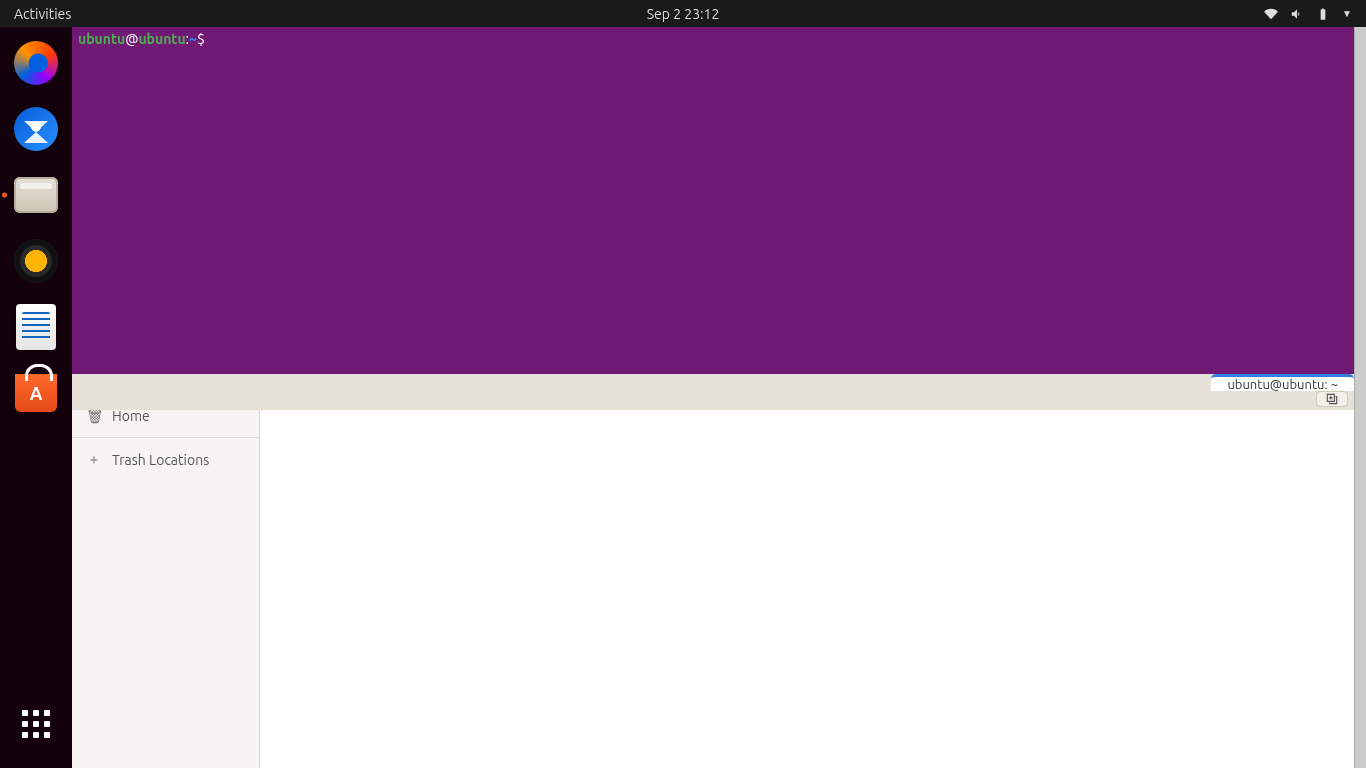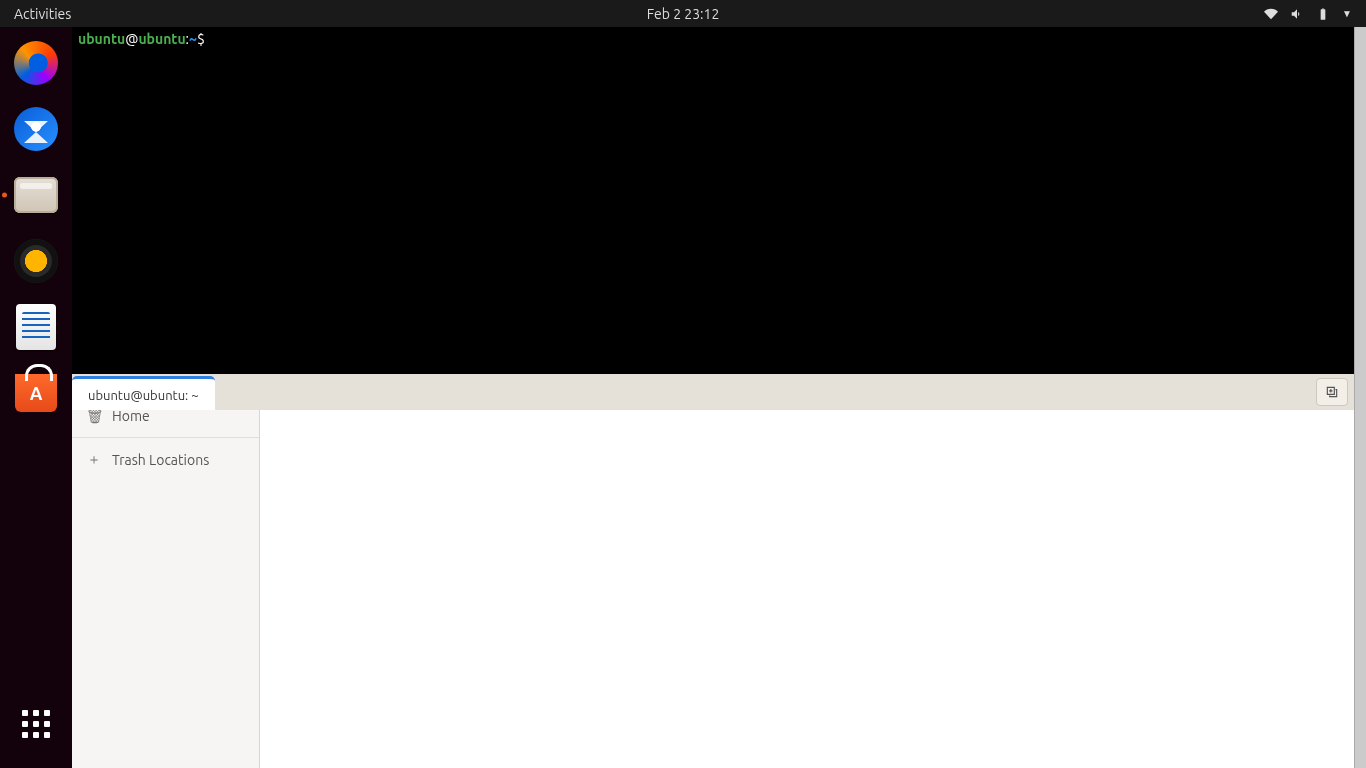--- a/index.html
+++ b/index.html
@@ -55,46 +55,46 @@
 .folder-ic::before { content:""; position:absolute; left:0; top:-6px; width:22px; height:10px; border-radius:3px 3px 0 0; background:#5b5249; }
 .folder-ic.selected { background:linear-gradient(#c6402a,#7a251b); }
 .folder-ic.selected::before { background:#c6402a; }
 .folder-ic .badge { position:absolute; inset:0; display:flex; align-items:center; justify-content:center; color:#bda; font-size:18px; }
 .folder-item.selected .lbl { background:#e95420; color:#fff; border-radius:3px; padding:1px 6px; }
 
 
 #dark-overlay { position:absolute; left:72px; right:12px; top:27px; height:347px; background:#0f0f0f; opacity:.92; pointer-events:none; z-index:70; }
 
 
-#terminal { position:absolute; left:72px; right:12px; top:27px; bottom:394px; z-index:80; background:#000000; }
+#terminal { position:absolute; left:72px; right:12px; top:27px; bottom:394px; z-index:80; background:#701a75; }
 #terminal .prompt { padding:4px 6px; font-family:monospace; font-size:14px; white-space:pre; }
 #terminal .prompt .user { color:#4caf50; font-weight:700; }
 #terminal .prompt .host { color:#4caf50; font-weight:700; }
 #terminal .prompt .colon { color:#fff; }
 #terminal .prompt .path { color:#2196f3; font-weight:700; }
 #terminal .prompt .dollar { color:#fff; }
 
 
-#term-tabbar { position:absolute; left:72px; right:12px; top:374px; height:36px; background:#e6e1d8; display:flex; align-items:flex-end; z-index:85; }
+#term-tabbar { position:absolute; left:72px; right:12px; top:374px; height:36px; background:#e6e1d8; display:flex; align-items:flex-end; z-index:85;flex-direction:column; }
 #term-tabbar .tab { height:34px; padding:0 16px; display:flex; align-items:center; gap:6px; font-size:13px; color:#333; border-radius:5px 5px 0 0; position:relative; }
 #term-tabbar .tab.active { background:#fff; border-top:3px solid #2e7fe0; }
 #term-tabbar .newtab { margin-left:auto; width:32px; height:28px; display:flex; align-items:center; justify-content:center; border:1px solid #cfc8bc; border-radius:4px; margin-right:6px; margin-bottom:4px; color:#555; background:#f3efe8; }
 
 
 #scroll-stub { position:absolute; right:0; top:27px; width:12px; bottom:0; background:#cbcbcb; z-index:95; border-left:1px solid #aaa; }
 
 
 .svg { width:14px; height:14px; display:inline-block; }
 </style>
 </head>
 <body>
 
 <div id="topbar">
   <div class="activities">Activities</div>
-  <div class="clock">Feb 2  23:12</div>
+  <div class="clock">Sep 2  23:12</div>
   <div class="tray">
     <span>
       <svg class="svg" viewBox="0 0 24 24" fill="#ddd">
           <path d="M12 3C7 3 2.7 5 0 8l12 13L24 8c-2.7-3-7-5-12-5z"></path>
         </svg>
     </span>
     <span>
       <svg class="svg" viewBox="0 0 24 24" fill="#ddd">
           <path d="M3 9v6h4l5 5V4L7 9H3zm13 3a4 4 0 0 0-2-3.5v7A4 4 0 0 0 16 12z"></path>
         </svg>

